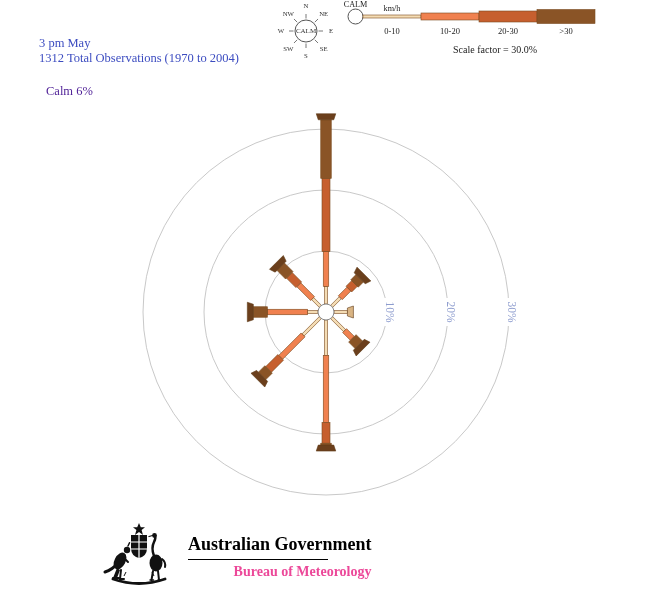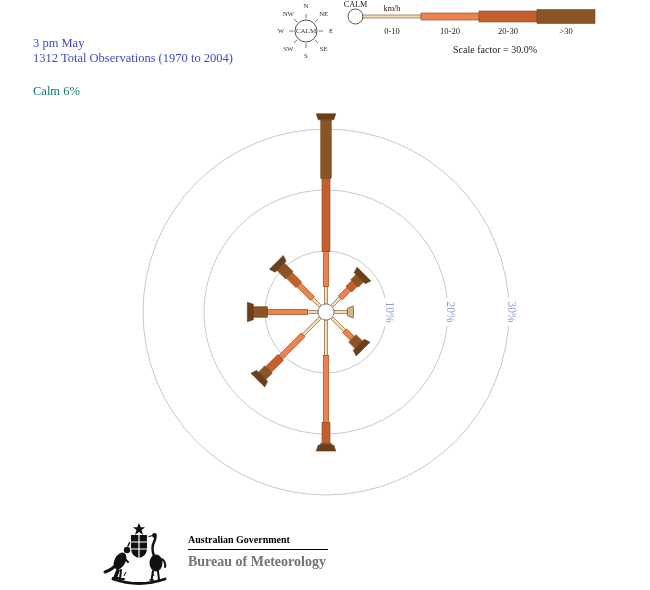--- a/index.html
+++ b/index.html
@@ -1,28 +1,28 @@
 <!DOCTYPE html>
 <html><head>
 <meta charset="utf-8">
 <style>
   html,body{margin:0;padding:0;background:#fff;}
   .page{position:relative;width:650px;height:590px;background:#ffffff;overflow:hidden;
         font-family:"Liberation Serif", serif;}
-  .header{position:absolute;left:33px;top:36px;color:#3c4cc0;font-size:12.5px;line-height:14.5px;}
-  .calm{position:absolute;left:33px;top:84px;color:#0f766e;font-size:12.5px;}
+  .header{position:absolute;left:39px;top:36px;color:#3c4cc0;font-size:12.5px;line-height:14.5px;}
+  .calm{position:absolute;left:46px;top:84px;color:#4c1d95;font-size:12.5px;}
   #compass{position:absolute;left:270px;top:0;}
   #speed-legend{position:absolute;left:340px;top:0;}
   #rose{position:absolute;left:0;top:0;}
   .footer{position:absolute;left:98px;top:522px;display:flex;align-items:flex-start;}
   .crest{width:82px;height:64px;flex:0 0 auto;}
   .gov-text{margin-left:8px;padding-top:12px;}
-  .gov-line1{font-weight:bold;font-size:10px;color:#000;}
+  .gov-line1{font-weight:bold;font-size:18px;color:#000;}
   .gov-divider{width:140px;border:none;border-top:1.6px solid #000;margin:4px 0 4px 0;}
-  .gov-line2{font-weight:bold;font-size:14px;color:#737373;}
+  .gov-line2{font-weight:bold;font-size:14px;color:#ec4899;text-align:right;}
 </style>
 </head>
 <body>
 
 <div class="page">
 
   <div class="header">
     <div>3 pm May</div>
     <div>1312 Total Observations (1970 to 2004)</div>
   </div>

